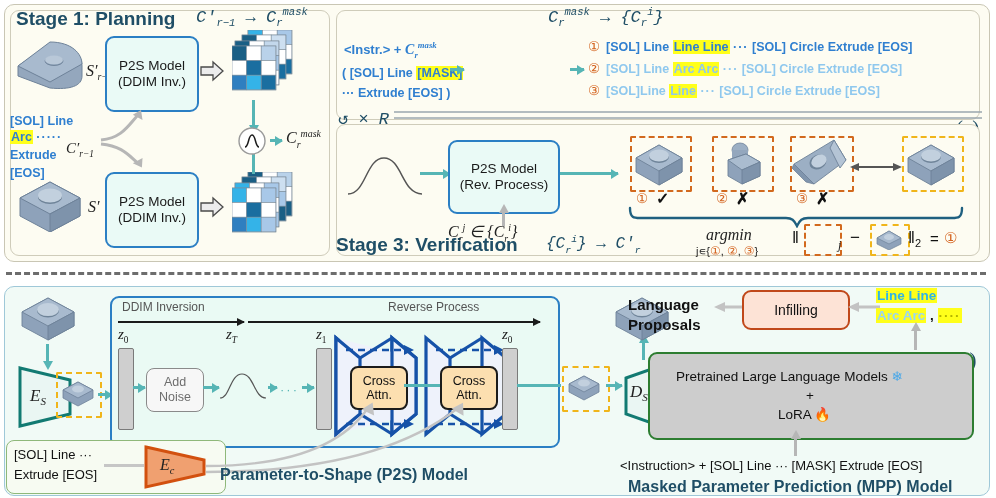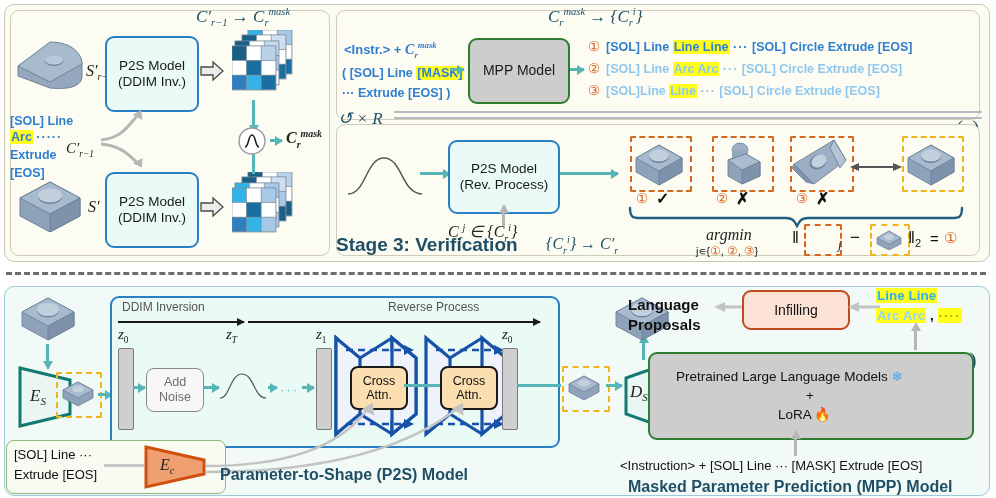--- a/index.html
+++ b/index.html
@@ -19,21 +19,21 @@
   .box-st1{position:absolute;left:10px;top:10px;width:318px;height:244px;
            background:#fdfcf2;border:1.2px solid #cfccba;border-radius:9px;}
   .box-st2{position:absolute;left:336px;top:10px;width:642px;height:108px;
            background:#fdfcf2;border:1.2px solid #cfccba;border-radius:9px;}
   .box-st3{position:absolute;left:336px;top:124px;width:642px;height:130px;
            background:#fdfcf2;border:1.2px solid #cfccba;border-radius:9px;}
 
   
   .stage-h{font-weight:bold;color:#1f4e66;white-space:nowrap;}
   .h1{font-size:19px;}
-  .math{font-family:Liberation Serif, serif;font-style:italic;color:#1f4e66;white-space:nowrap;}
+  .math{font-family:Liberation Mono, monospace;font-style:italic;color:#1f4e66;white-space:nowrap;}
   .mathk{font-family:"Liberation Serif",serif;font-style:italic;color:#222;white-space:nowrap;}
   sub,sup{font-style:italic;font-size:.62em;}
   .up{font-style:italic;}
 
   
   .mbox{position:absolute;display:flex;flex-direction:column;align-items:center;
         justify-content:center;text-align:center;border-radius:9px;
         font-size:13.5px;color:#1a1a1a;line-height:1.22;}
   .p2s{background:#eafaf6;border:2.2px solid #2b7fc4;}
   .mpp{background:#cdcdcd;border:2.2px solid #2d7d31;font-size:14px;}
@@ -79,20 +79,21 @@
 <div class="fig">
 
   <div class="panel-a"></div>
   <div class="sep"></div>
   <div class="panel-b"></div>
 
   <div class="abs lbl-ab" style="left:956px;top:116px;">(a)</div>
   <div class="abs lbl-ab" style="left:952px;top:348px;">(b)</div>
 
   <div class="box-st1"></div>
+  <div class="abs stage-h h1" style="left:16px;top:8px;">Stage 1: Planning</div>
   <div class="abs math" style="left:196px;top:6px;font-size:17px;">
     C<span class="up">′</span><sub>r−1</sub> → C<sub>r</sub><sup style="font-style:italic">mask</sup>
   </div>
 
   <svg class="abs" style="left:10px;top:36px;" width="78" height="58">
     <path d="M8 30 L40 8 C62 8 72 20 72 30 L72 40 C72 50 60 54 40 52 L8 40 Z" fill="#94a7bd" stroke="#6e8299" stroke-width="1"></path>
     <path d="M8 30 L40 6 C62 6 72 18 72 28 L40 46 Z" fill="#a8bace" stroke="#6e8299" stroke-width="1"></path>
     <ellipse cx="44" cy="25" rx="9" ry="4.5" fill="#7e93ab" stroke="#6b7f96" stroke-width="0.8"></ellipse>
     <ellipse cx="44" cy="24" rx="9" ry="4.5" fill="#b9c8d8"></ellipse>
   </svg>
@@ -252,43 +253,40 @@
     </g>
   </svg>
 
   <div class="ar-tv up" style="left:252px;top:152px;height:22px;"></div>
 
   <svg class="abs" style="left:236px;top:126px;" width="32" height="30">
     <circle cx="16" cy="15" r="13" fill="#fff" stroke="#9a9a9a" stroke-width="1.4"></circle>
     <path d="M9 21 C13 21 12 9 16 9 C20 9 19 21 23 21" fill="none" stroke="#1b1b1b" stroke-width="1.5"></path>
   </svg>
   <div class="ar-t" style="left:270px;top:139px;width:12px;"></div>
-  <div class="abs mathk" style="left:286px;top:128px;font-size:16px;font-weight:bold;">
+  <div class="abs mathk" style="left:286px;top:128px;font-size:16px;">
     C<sub>r</sub><sup style="font-style:italic">mask</sup>
   </div>
 
   <div class="box-st2"></div>
   <div class="abs math" style="left:548px;top:6px;font-size:17px;">
     C<sub>r</sub><sup style="font-style:italic">mask</sup> → {C<sub>r</sub><sup style="font-style:italic">i</sup>}
   </div>
 
   <div class="abs tok" style="left:344px;top:40px;font-size:13px;">
     &lt;Instr.&gt; + <span class="mathk" style="font-size:14px;color:#2f7fd0">C<sub>r</sub><sup style="font-style:italic">mask</sup></span>
   </div>
   <div class="abs tok" style="left:342px;top:66px;font-size:12.5px;">
     ( [SOL] Line <span class="hl">[MASK]</span>
   </div>
   <div class="abs tok" style="left:342px;top:86px;font-size:12.5px;">
     ··· Extrude [EOS] )
   </div>
 
   <div class="ar-t" style="left:450px;top:68px;width:14px;"></div>
-  <div class="mbox mpp" style="left:468px;top:38px;width:98px;height:62px;">
-    <span>MPP Model</span>
-  </div>
   <div class="ar-t" style="left:570px;top:68px;width:14px;"></div>
 
   <div class="abs num" style="left:588px;top:38px;">①</div>
   <div class="abs tok" style="left:606px;top:40px;">
     [SOL] Line <span class="hl">Line Line</span> <span class="dots">···</span> [SOL] Circle Extrude [EOS]
   </div>
   <div class="abs num" style="left:588px;top:60px;">②</div>
   <div class="abs tok-pale" style="left:606px;top:62px;">
     [SOL] Line <span class="hl-pale">Arc Arc</span> <span class="dots">···</span> [SOL] Circle Extrude [EOS]
   </div>

